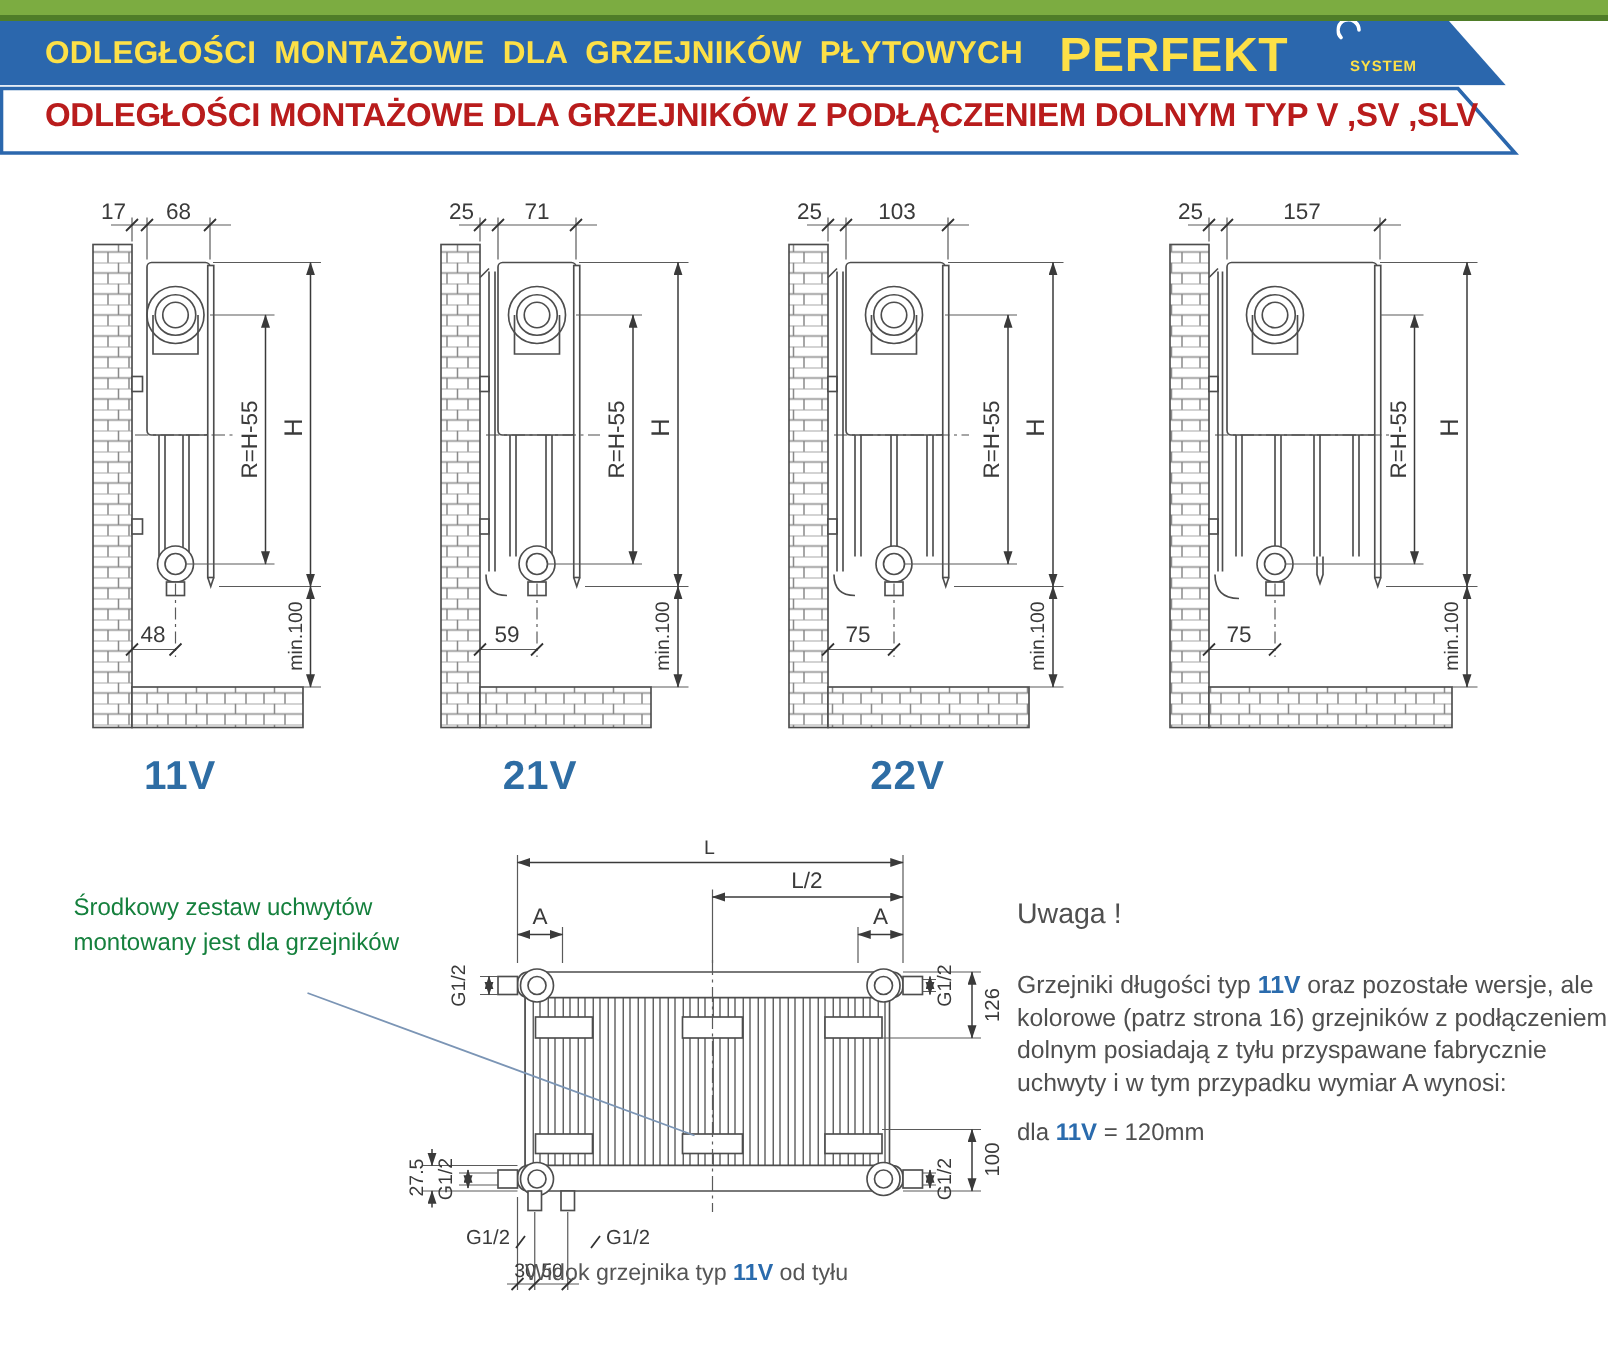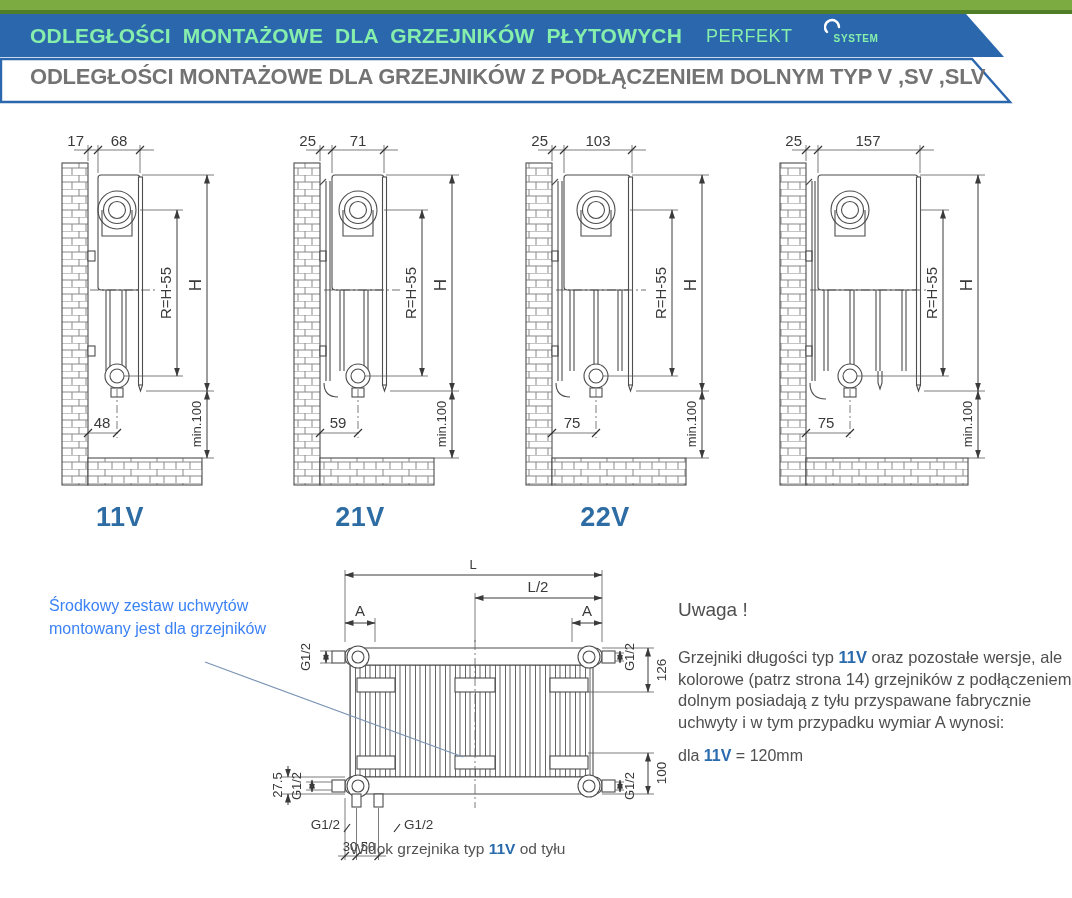--- a/index.html
+++ b/index.html
@@ -3,36 +3,36 @@
 <meta charset="utf-8">
 <style>
   html,body{margin:0;padding:0;background:#fff;}
   .page{position:relative;width:1072px;height:898px;background:#fff;overflow:hidden;
         font-family:"Liberation Sans",sans-serif;}
   
   .green-bar{position:absolute;left:0;top:0;width:1072px;height:10px;background:#7cac41;}
   .green-bar-dark{position:absolute;left:0;top:10px;width:1072px;height:4px;background:#4f7d28;}
   .ribbon1{position:absolute;left:0;top:14px;width:1005px;height:43px;background:#2b67ad;
            clip-path:polygon(0 0,966px 0,1004px 100%,0 100%);
-           display:flex;align-items:center;box-sizing:border-box;padding-left:30px;color:#86efac;}
+           display:flex;align-items:center;box-sizing:border-box;padding-left:30px;color:#fde047;}
   .r1-title{font-size:21px;font-weight:700;letter-spacing:.2px;word-spacing:6px;white-space:nowrap;}
   .logo{display:flex;align-items:baseline;margin-left:24px;position:relative;}
-  .logo-main{font-size:18px;font-weight:400;letter-spacing:.5px;line-height:1;text-align:right;}
+  .logo-main{font-size:32px;font-weight:700;letter-spacing:.5px;line-height:1;text-align:right;}
   .logo-sub{font-size:10px;font-weight:600;letter-spacing:.6px;margin-left:1px;padding-left:40px;}
   .logo-swirl{position:absolute;right:34px;top:-9px;}
   .ribbon2-shape{position:absolute;left:0;top:57px;}
-  .r2-title{position:absolute;left:30px;top:64px;width:940px;color:#737373;
+  .r2-title{position:absolute;left:30px;top:64px;width:940px;color:#b91c1c;
             font-size:22px;font-weight:600;letter-spacing:-.2px;white-space:nowrap;}
   
   .dsvg{position:absolute;}
   .dsvg text{font-family:"Liberation Sans",sans-serif;fill:#3a3a3a;stroke:none;}
   .vlabel{position:absolute;top:502px;width:130px;text-align:center;
           color:#2e6da4;font-size:27px;font-weight:700;letter-spacing:.5px;}
   
-  .note-left{position:absolute;left:49px;top:595px;font-size:16px;line-height:22.5px;color:#3b82f6;}
+  .note-left{position:absolute;left:49px;top:595px;font-size:16px;line-height:22.5px;color:#15803d;}
   .leader-svg{position:absolute;left:200px;top:655px;pointer-events:none;}
   .caption{position:absolute;left:350px;top:840px;font-size:15.5px;color:#555;}
   .blue-tok{color:#2a6bad;font-weight:600;}
   .notice{position:absolute;left:678px;top:599px;width:394px;color:#4f4f4f;}
   .notice-title{font-size:19px;margin-bottom:26px;}
   .notice-p{font-size:16.5px;line-height:21.5px;margin-bottom:9px;}
   .notice-line{font-size:16px;line-height:27px;white-space:nowrap;}
 </style>
 </head>
 <body>
@@ -371,20 +371,20 @@
     <line x1="5" y1="7" x2="263" y2="102" stroke="#7b95b5" stroke-width="1.2"></line>
   </svg>
 
   <div class="caption">
     <span>Widok grzejnika typ </span><span class="blue-tok">11V</span><span> od tyłu</span>
   </div>
 
   <div class="notice">
     <div class="notice-title">Uwaga !</div>
     <div class="notice-p">
-      <span>Grzejniki długości typ </span><span class="blue-tok">11V</span><span> oraz pozostałe wersje, ale kolorowe (patrz strona 14) grzejników z podłączeniem dolnym posiadają z tyłu przyspawane fabrycznie uchwyty i w tym przypadku wymiar A wynosi:</span>
+      <span>Grzejniki długości typ </span><span class="blue-tok">11V</span><span> oraz pozostałe wersje, ale kolorowe (patrz strona 16) grzejników z podłączeniem dolnym posiadają z tyłu przyspawane fabrycznie uchwyty i w tym przypadku wymiar A wynosi:</span>
     </div>
     <div class="notice-line">
       <span>dla </span><span class="blue-tok">11V</span><span> = 120mm</span>
     </div>
   </div>
 
 </div>
 
 </body></html>

